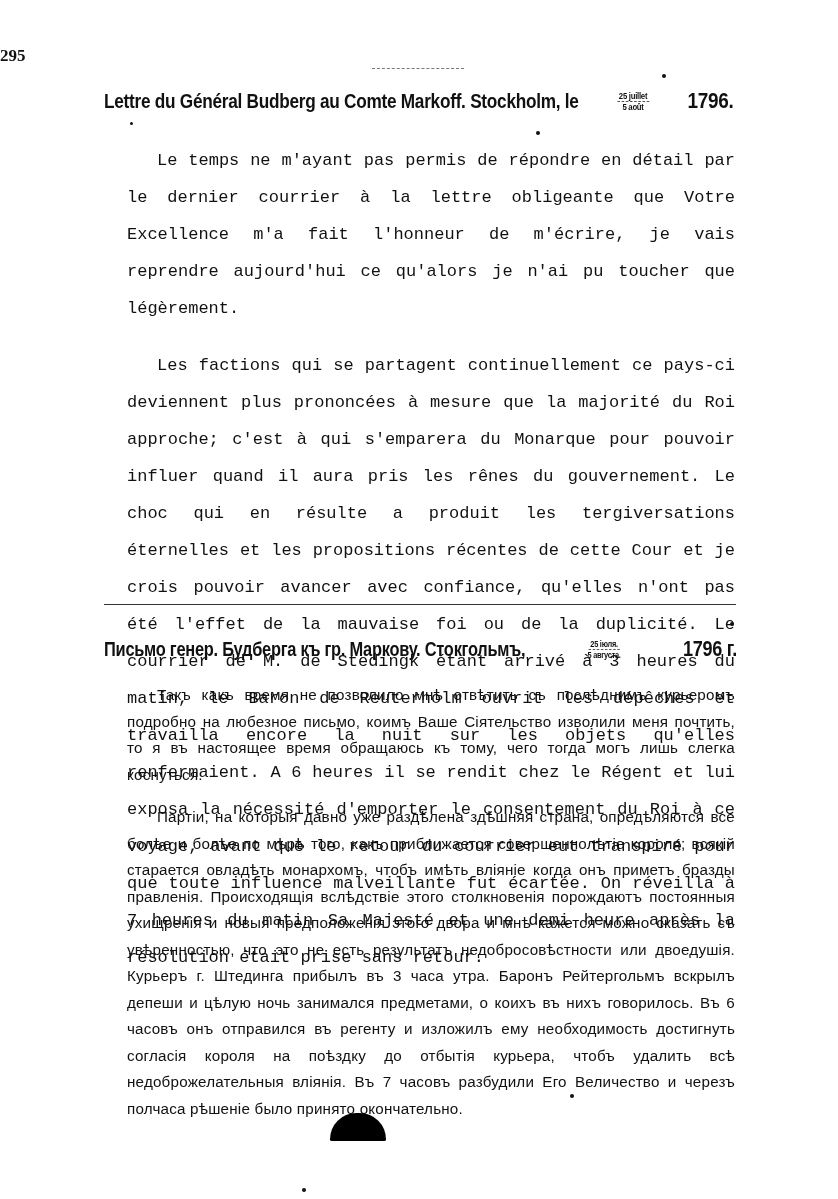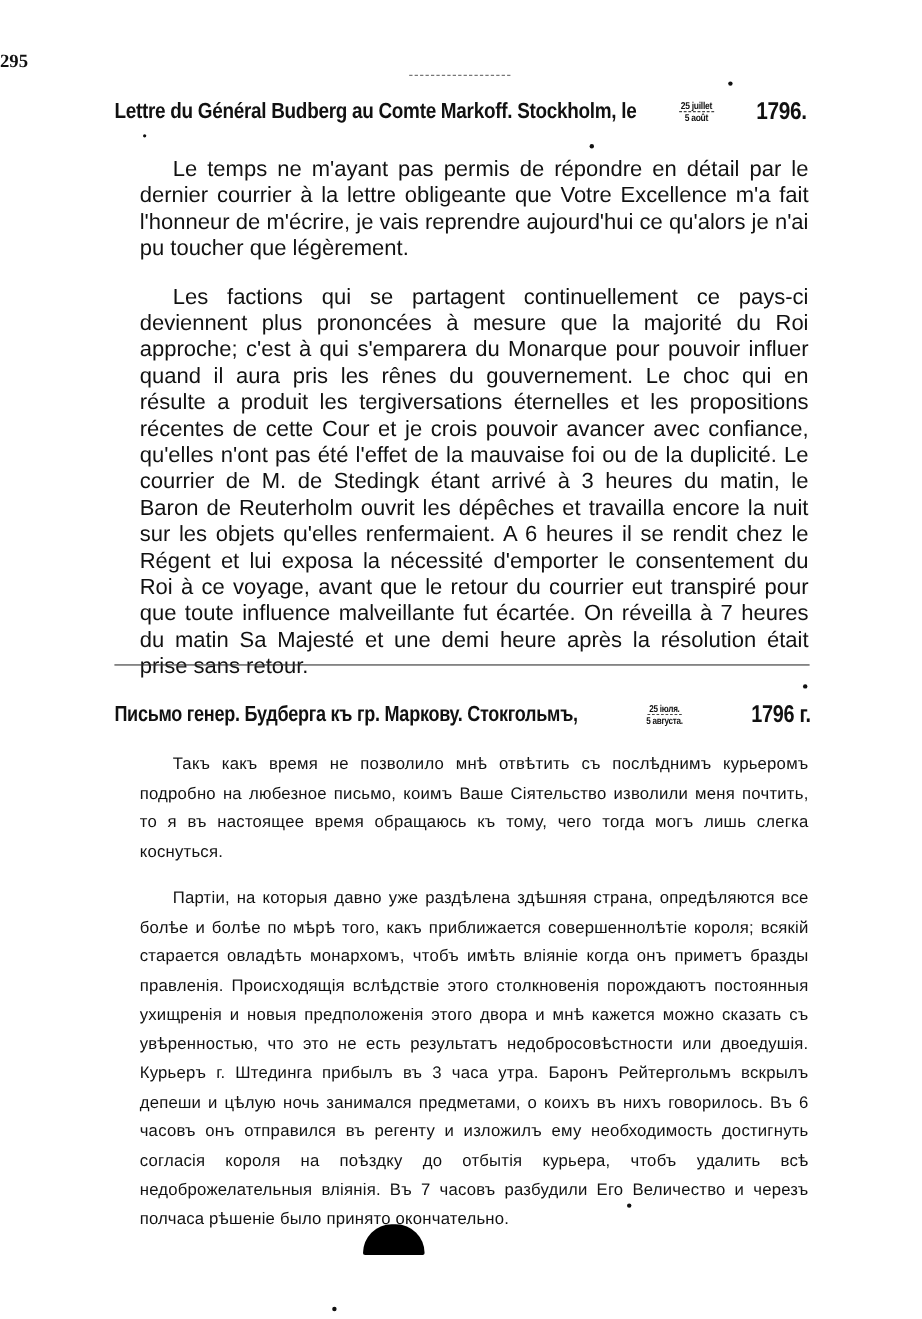--- a/index.html
+++ b/index.html
@@ -23,21 +23,21 @@
   .heading-fr { top: 88px; font-size: 20px; transform: scaleX(0.86); transform-origin: left center; width: 732px; }
   .heading-ru { top: 636px; font-size: 20px; transform: scaleX(0.82); transform-origin: left center; width: 772px; }
   .frac {
     display: inline-flex; flex-direction: column; align-items: center;
     font-size: 9px; line-height: 10px; margin: 0 8px; vertical-align: middle;
   }
   .frac .num { border-bottom: 1px dashed #444; padding: 0 2px; }
   .year { font-size: 22px; }
   .body-text {
     position: absolute; left: 127px; width: 608px;
-    font-family: Liberation Sans, sans-serif; font-size: 20px; line-height: 24px;
+    font-family: Liberation Mono, monospace; font-size: 17px; line-height: 37px;
     text-align: justify;
   }
   .body-text p { margin: 0; text-indent: 30px; }
   .fr-text { top: 142px; }
   .fr-text p + p { margin-top: 20px; }
   .ru-text {
     top: 682px; font-family: "Liberation Sans", sans-serif; font-size: 15.2px;
     line-height: 26.5px; letter-spacing: 0.2px;
   }
   .ru-text p + p { margin-top: 16px; }

